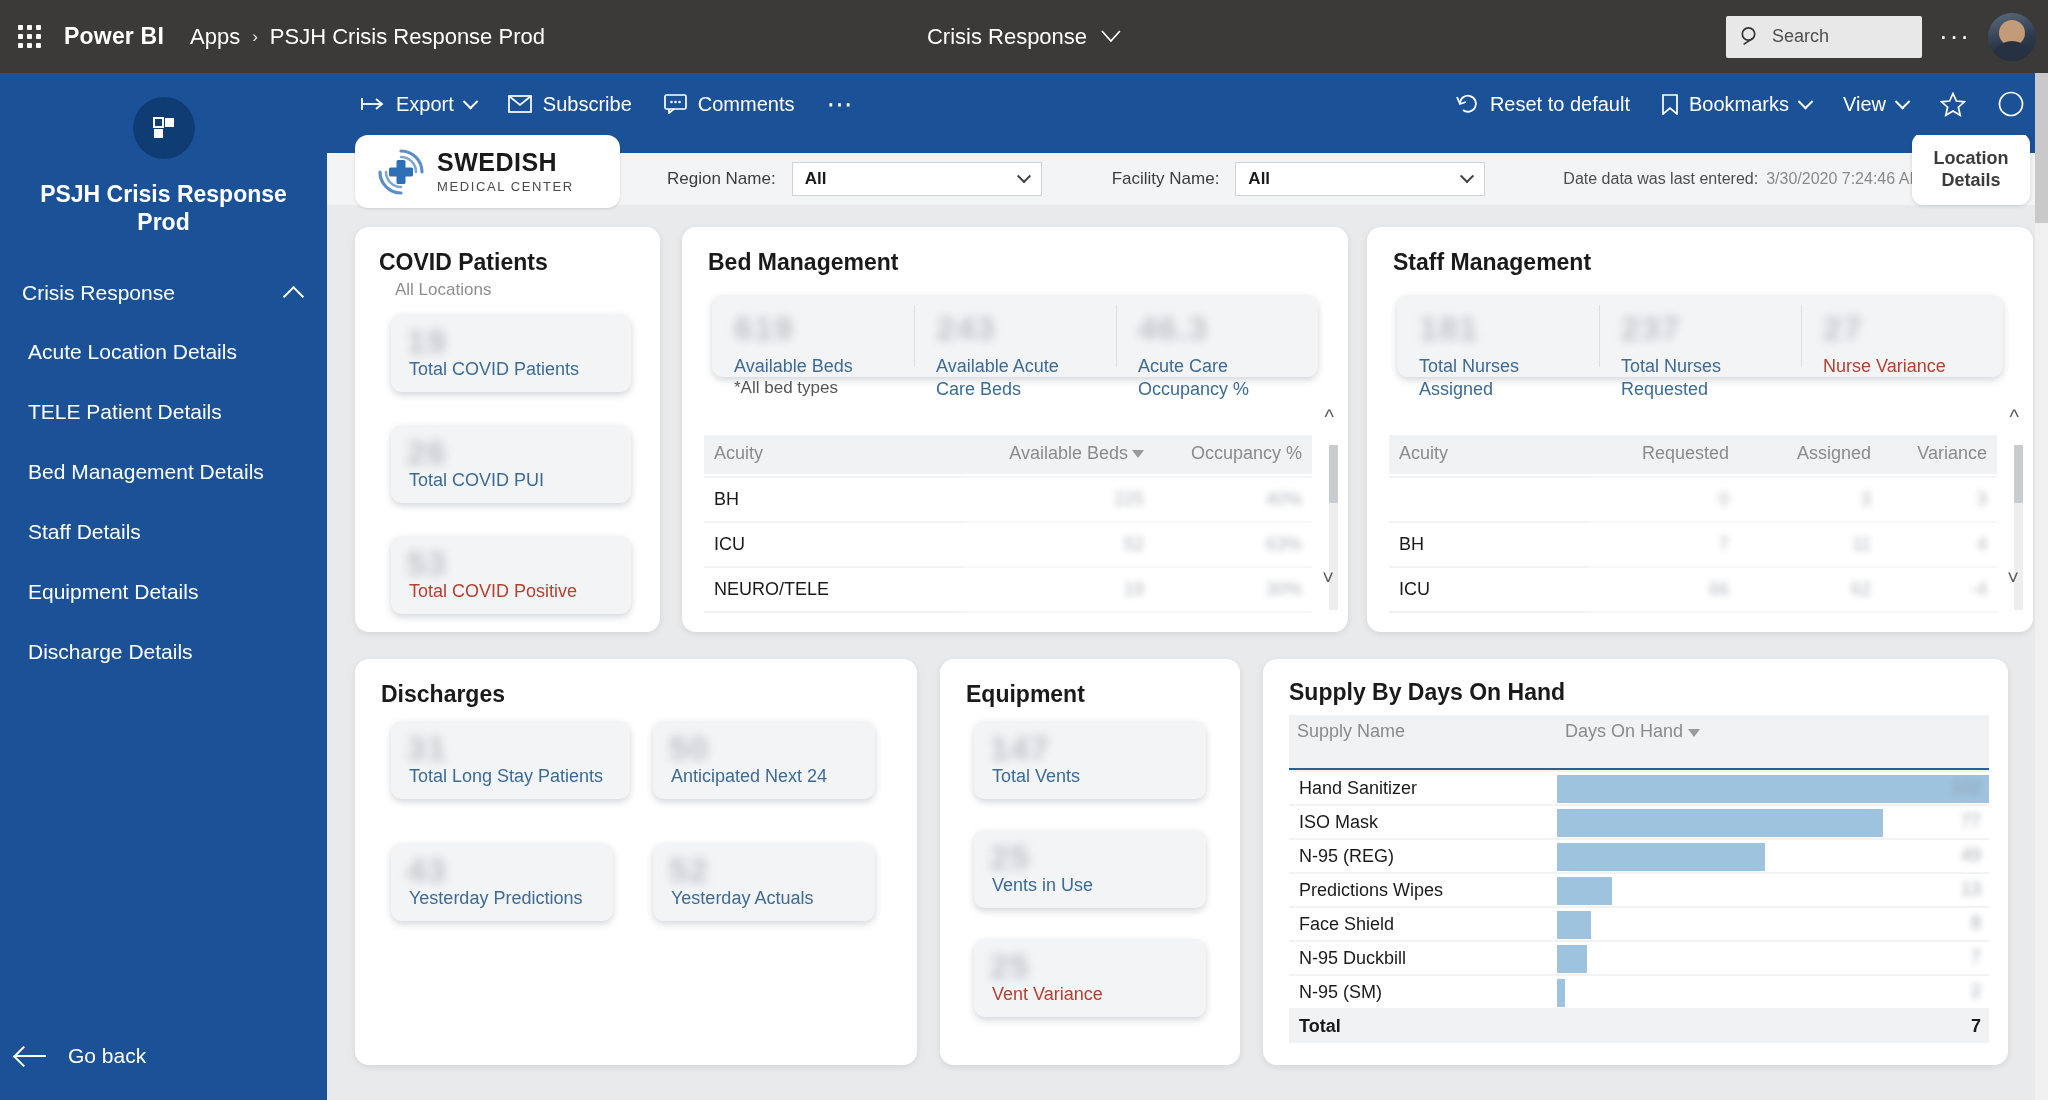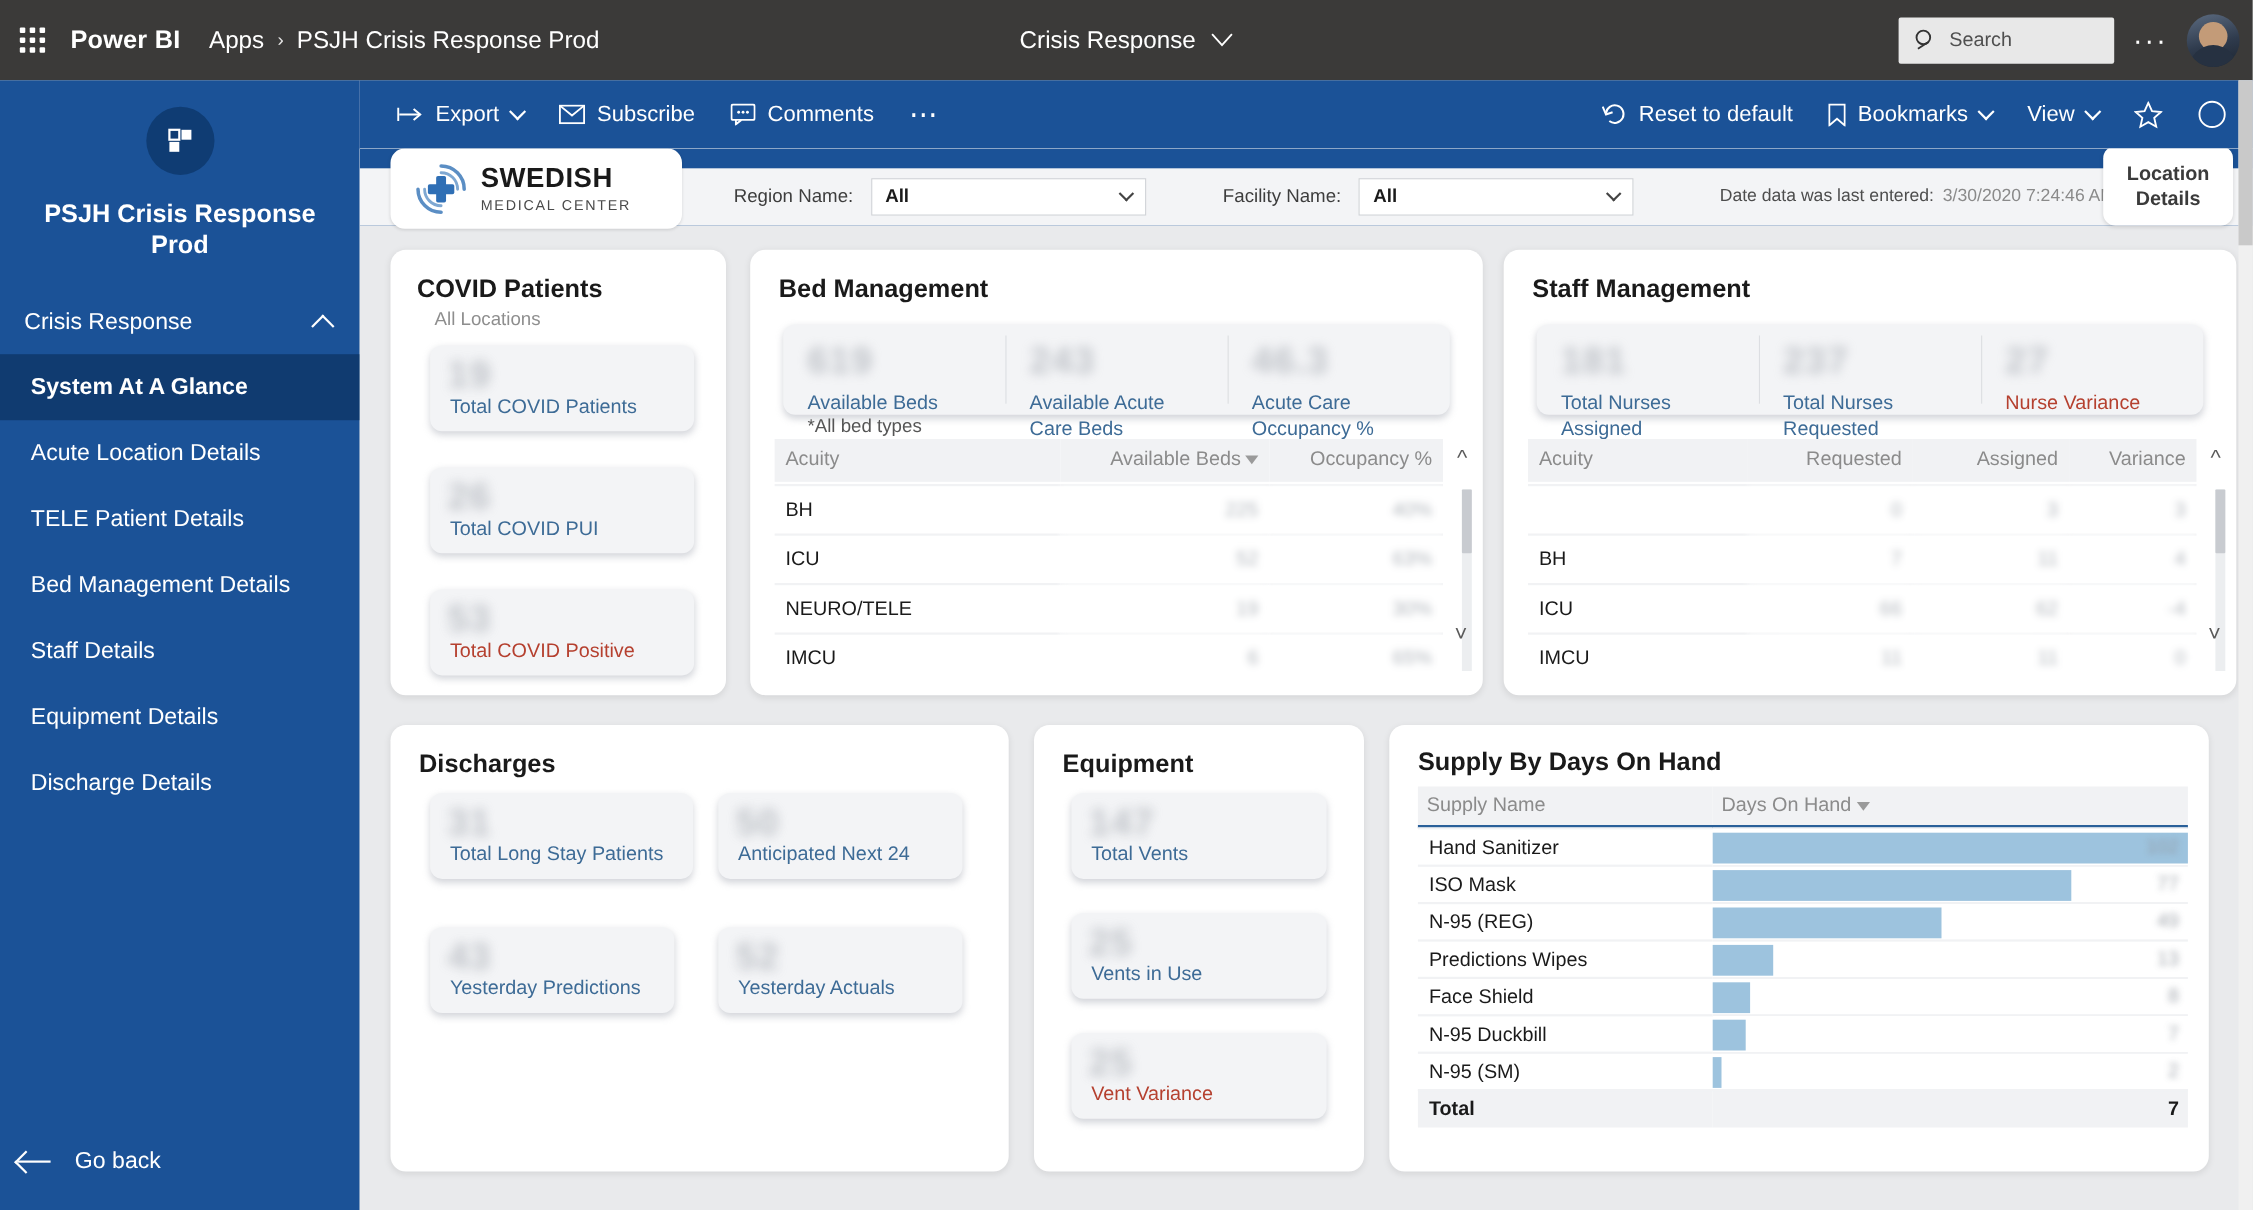--- a/index.html
+++ b/index.html
@@ -173,21 +173,21 @@
     background: #f3f4f6; border-radius: 11px; display: flex;
     box-shadow: 0 3px 7px rgba(160,165,175,.45), 0 -1px 2px rgba(255,255,255,.9);
   }
   .kpi-cell { flex: 1; padding: 16px 0 12px 22px; position: relative; }
   .kpi-cell + .kpi-cell::before {
     content: ""; position: absolute; left: 0; top: 10px; bottom: 10px;
     width: 1px; background: #dcdee2;
   }
 
   
-  .tbl { width: 100%; border-collapse: collapse; table-layout: fixed; }
+  .tbl { width: 100%; border-collapse: collapse; table-layout: fixed; margin-top: 36px; }
   .tbl th {
     font-size: 18px; font-weight: normal; color: #8b8b8b; text-align: left;
     padding: 8px 10px 10px; vertical-align: top; background: #f1f2f4;
   }
   .tbl th.num { text-align: right; }
   .tbl-head-rule { height: 3px; background: #2a6099; }
   .tbl td {
     font-size: 18px; color: #1a1a1a; padding: 11px 10px; background: #fff;
     border-bottom: 2px solid #f1f2f4; white-space: nowrap; overflow: hidden;
   }
@@ -198,21 +198,21 @@
     border-top: 8px solid #9a9a9a; vertical-align: middle;
   }
   .sc-arrow { font-size: 20px; color: #5a5a5a; cursor: pointer; line-height: 1; }
   .sc-track { position: absolute; right: 10px; width: 9px; background: #eceef0; cursor: pointer; }
   .sc-thumb { position: absolute; right: 10px; width: 9px; background: #c8cbd0; border-radius: 1px; cursor: pointer; }
 
   
   .supply-tbl { width: 100%; border-collapse: collapse; table-layout: fixed; }
   .supply-tbl th {
     font-size: 18px; font-weight: normal; color: #8b8b8b; text-align: left;
-    padding: 6px 8px 8px; background: #f1f2f4; vertical-align: top;
+    padding: 6px 8px 26px; background: #f1f2f4; vertical-align: top;
   }
   .supply-tbl td { background: #fff; border-bottom: 2px solid #f1f2f4; height: 34px; }
   .supply-name { font-size: 18px; color: #1a1a1a; padding-left: 10px; white-space: nowrap; }
   .bar-cell { position: relative; padding: 0; }
   .bar {
     height: 28px; background: #9dc3de; position: absolute; left: 0; top: 3px;
   }
   .bar-val {
     position: absolute; right: 8px; top: 5px; font-size: 18px; color: #8e949c;
     filter: blur(3px); opacity: .8;
@@ -283,23 +283,20 @@
         <rect x="4" y="15" width="9" height="9" fill="#fff"></rect>
       </svg>
     </div>
     <div class="side-title">PSJH Crisis Response Prod</div>
 
     <div class="side-group">
       <span>Crisis Response</span>
       <span class="caret-up"></span>
     </div>
 
-    <div class="side-item active">
-      <span>System At A Glance</span>
-    </div>
     <div class="side-item">
       <span>Acute Location Details</span>
     </div>
     <div class="side-item">
       <span>TELE Patient Details</span>
     </div>
     <div class="side-item">
       <span>Bed Management Details</span>
     </div>
     <div class="side-item">

